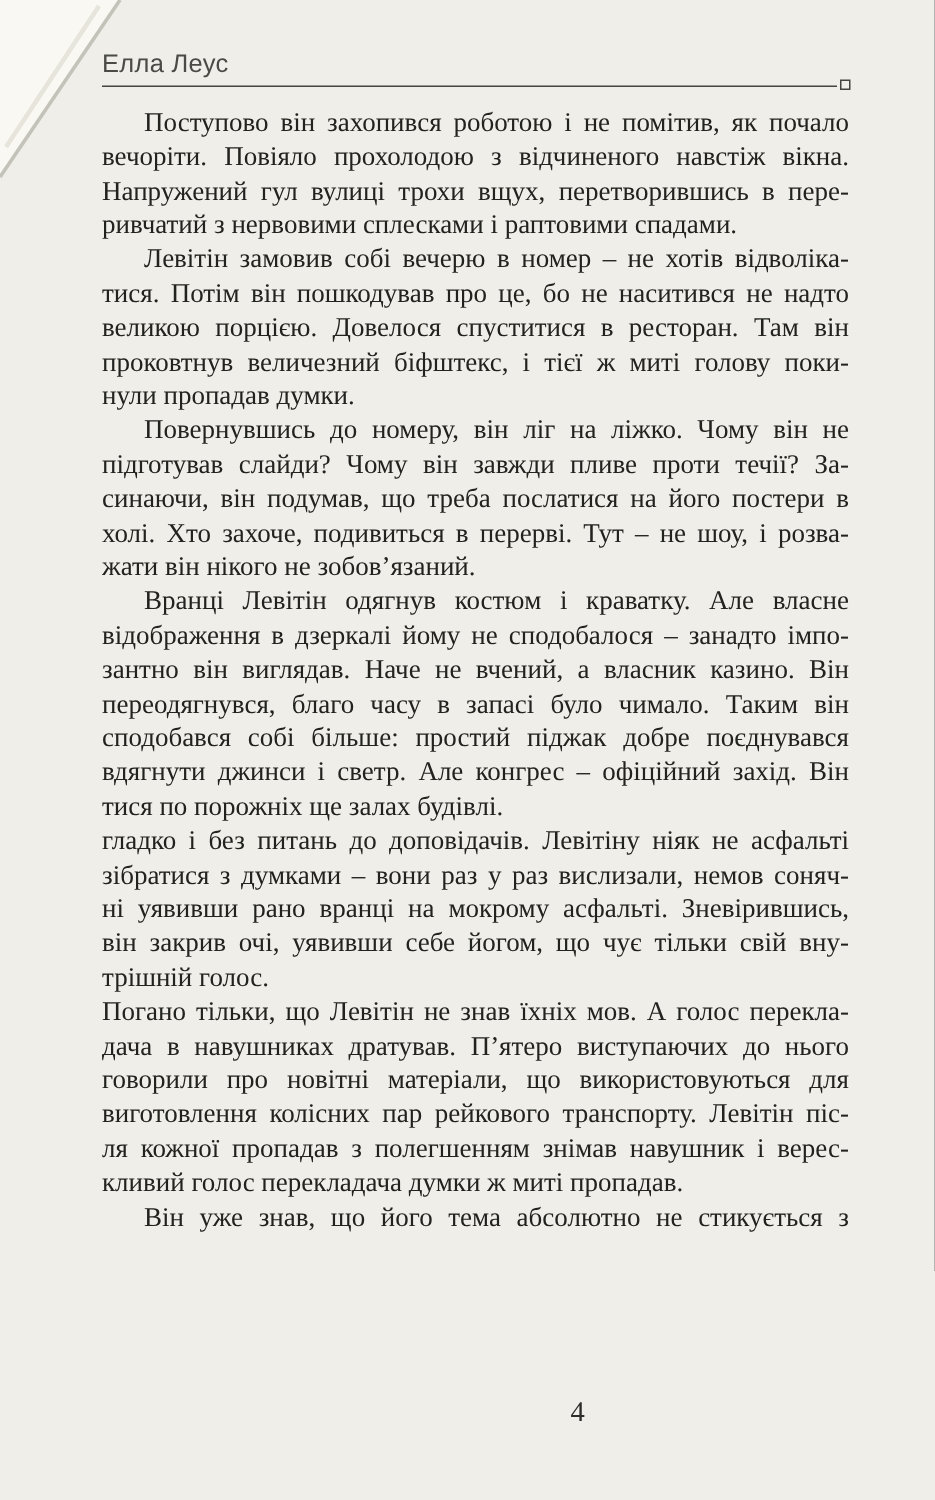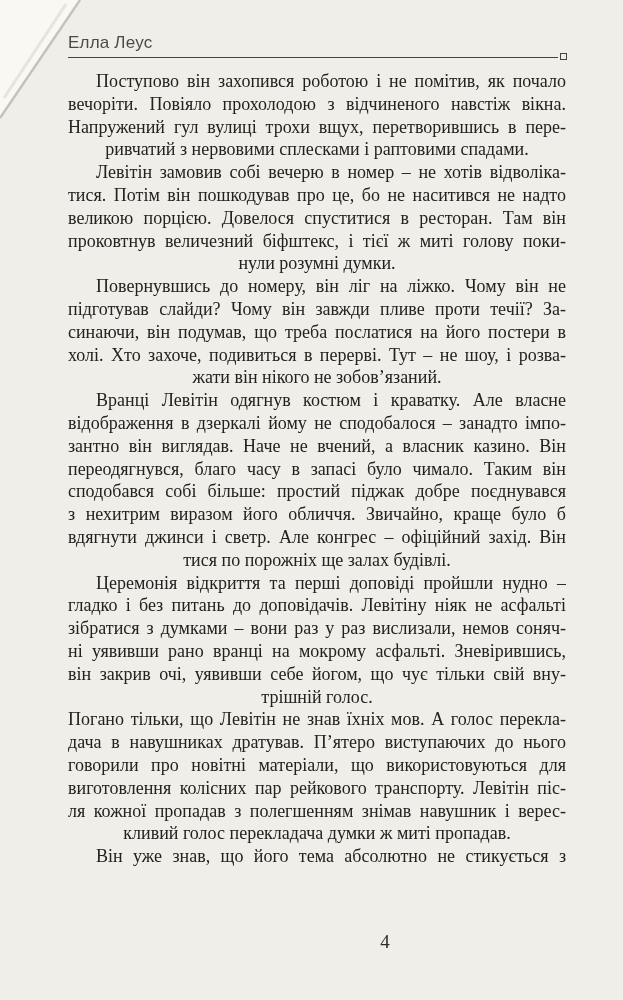--- a/index.html
+++ b/index.html
@@ -62,21 +62,21 @@
     left: 0;
     width: 498px;
     font-size: 18px;
     font-family: Liberation Serif, serif;
   }
   .para { margin: 0; }
   .line {
     height: 22.8px;
     line-height: 22.8px;
     overflow: hidden;
-    text-align: center;
+    text-align: left;
     white-space: normal;
   }
   .line.just {
     text-align: justify;
     text-align-last: justify;
   }
   .line.indent {
     text-indent: 28px;
   }
   .page-number {
@@ -113,41 +113,39 @@
           <div class="line indent just">Поступово він захопився роботою і не помітив, як почало</div>
           <div class="line just">вечоріти. Повіяло прохолодою з відчиненого навстіж вікна.</div>
           <div class="line just">Напружений гул вулиці трохи вщух, перетворившись в пере-</div>
           <div class="line">ривчатий з нервовими сплесками і раптовими спадами.</div>
         </div>
         <div class="para">
           <div class="line indent just">Левітін замовив собі вечерю в номер – не хотів відволіка-</div>
           <div class="line just">тися. Потім він пошкодував про це, бо не наситився не надто</div>
           <div class="line just">великою порцією. Довелося спуститися в ресторан. Там він</div>
           <div class="line just">проковтнув величезний біфштекс, і тієї ж миті голову поки-</div>
-          <div class="line">нули розумні думки.</div>
+          <div class="line">нули пропадав думки.</div>
         </div>
         <div class="para">
           <div class="line indent just">Повернувшись до номеру, він ліг на ліжко. Чому він не</div>
           <div class="line just">підготував слайди? Чому він завжди пливе проти течії? За-</div>
           <div class="line just">синаючи, він подумав, що треба послатися на його постери в</div>
           <div class="line just">холі. Хто захоче, подивиться в перерві. Тут – не шоу, і розва-</div>
           <div class="line">жати він нікого не зобов’язаний.</div>
         </div>
         <div class="para">
           <div class="line indent just">Вранці Левітін одягнув костюм і краватку. Але власне</div>
           <div class="line just">відображення в дзеркалі йому не сподобалося – занадто імпо-</div>
           <div class="line just">зантно він виглядав. Наче не вчений, а власник казино. Він</div>
           <div class="line just">переодягнувся, благо часу в запасі було чимало. Таким він</div>
           <div class="line just">сподобався собі більше: простий піджак добре поєднувався</div>
-          <div class="line just">з нехитрим виразом його обличчя. Звичайно, краще було б</div>
           <div class="line just">вдягнути джинси і светр. Але конгрес – офіційний захід. Він</div>
           <div class="line">тися по порожніх ще залах будівлі.</div>
         </div>
         <div class="para">
-          <div class="line indent just">Церемонія відкриття та перші доповіді пройшли нудно –</div>
           <div class="line just">гладко і без питань до доповідачів. Левітіну ніяк не асфальті</div>
           <div class="line just">зібратися з думками – вони раз у раз вислизали, немов соняч-</div>
           <div class="line just">ні уявивши рано вранці на мокрому асфальті. Зневірившись,</div>
           <div class="line just">він закрив очі, уявивши себе йогом, що чує тільки свій вну-</div>
           <div class="line">трішній голос.</div>
         </div>
         <div class="para">
           <div class="line just">Погано тільки, що Левітін не знав їхніх мов. А голос перекла-</div>
           <div class="line just">дача в навушниках дратував. П’ятеро виступаючих до нього</div>
           <div class="line just">говорили про новітні матеріали, що використовуються для</div>

